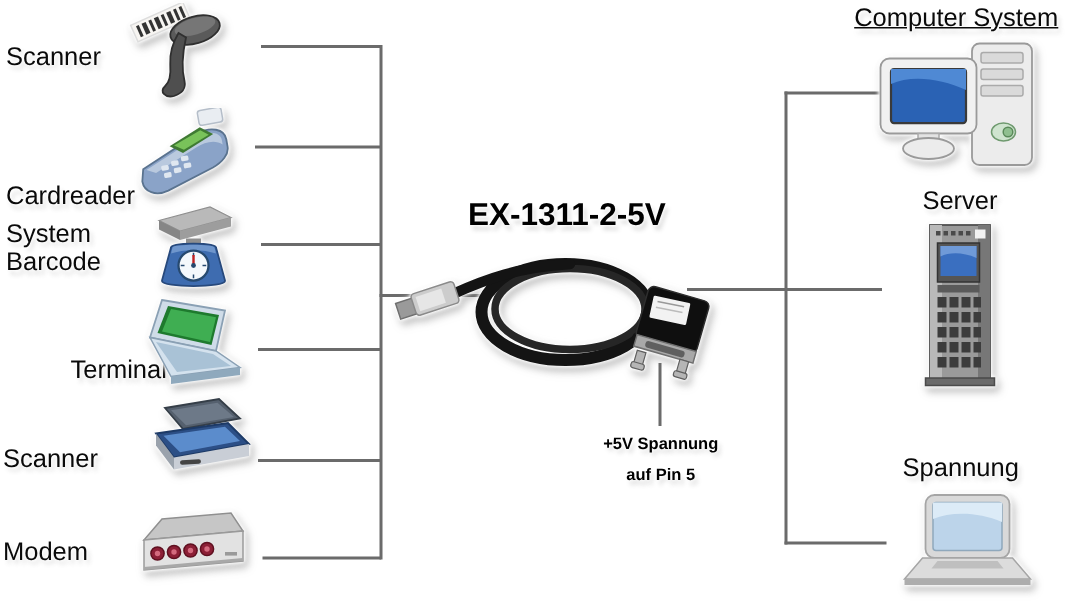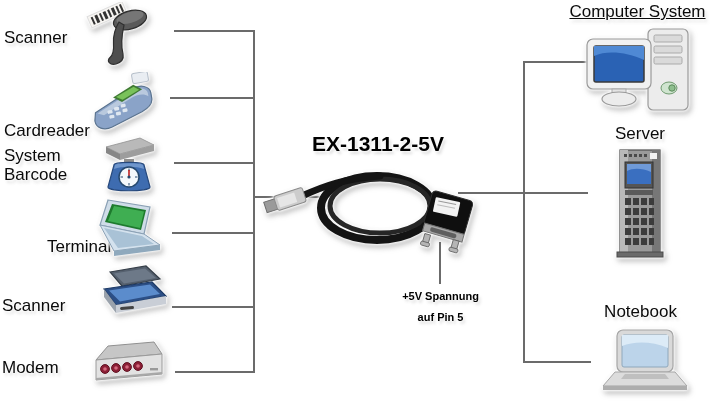--- a/index.html
+++ b/index.html
@@ -211,21 +211,21 @@
 
   <div class="line" style="left:439px; top:242px; width:2px; height:42px;"></div>
 
   <div class="annotation" style="left:358px; top:286px; width:165px;">
     <div>+5V Spannung</div>
     <div>auf Pin 5</div>
   </div>
 
   <div class="label center" style="left:560px; top:2px;   width:155px;text-decoration:underline;">Computer System</div>
   <div class="label center" style="left:595px; top:124px; width:90px;">Server</div>
-  <div class="label center" style="left:588px; top:302px; width:105px;">Notebook</div>
+  <div class="label center" style="left:588px; top:302px; width:105px;">Spannung</div>
 
   <div class="icon" style="left:585px; top:26px;">
     <svg width="112" height="90" viewBox="0 0 112 90">
       <rect x="63" y="3" width="40" height="81" rx="5" fill="#ececec" stroke="#9a9a9a" stroke-width="1.2"></rect>
       <rect x="69" y="9" width="28" height="7" rx="1.5" fill="#dadada" stroke="#aaa"></rect>
       <rect x="69" y="20" width="28" height="7" rx="1.5" fill="#dadada" stroke="#aaa"></rect>
       <rect x="69" y="31" width="28" height="7" rx="1.5" fill="#dadada" stroke="#aaa"></rect>
       <ellipse cx="84" cy="62" rx="8" ry="6" fill="#cfe4cf" stroke="#6f9a6f"></ellipse>
       <circle cx="87" cy="62" r="3.2" fill="#8fbf8f" stroke="#5a8a5a"></circle>
       <rect x="2" y="13" width="64" height="50" rx="6" fill="#f1f1f1" stroke="#9a9a9a" stroke-width="1.2"></rect>

